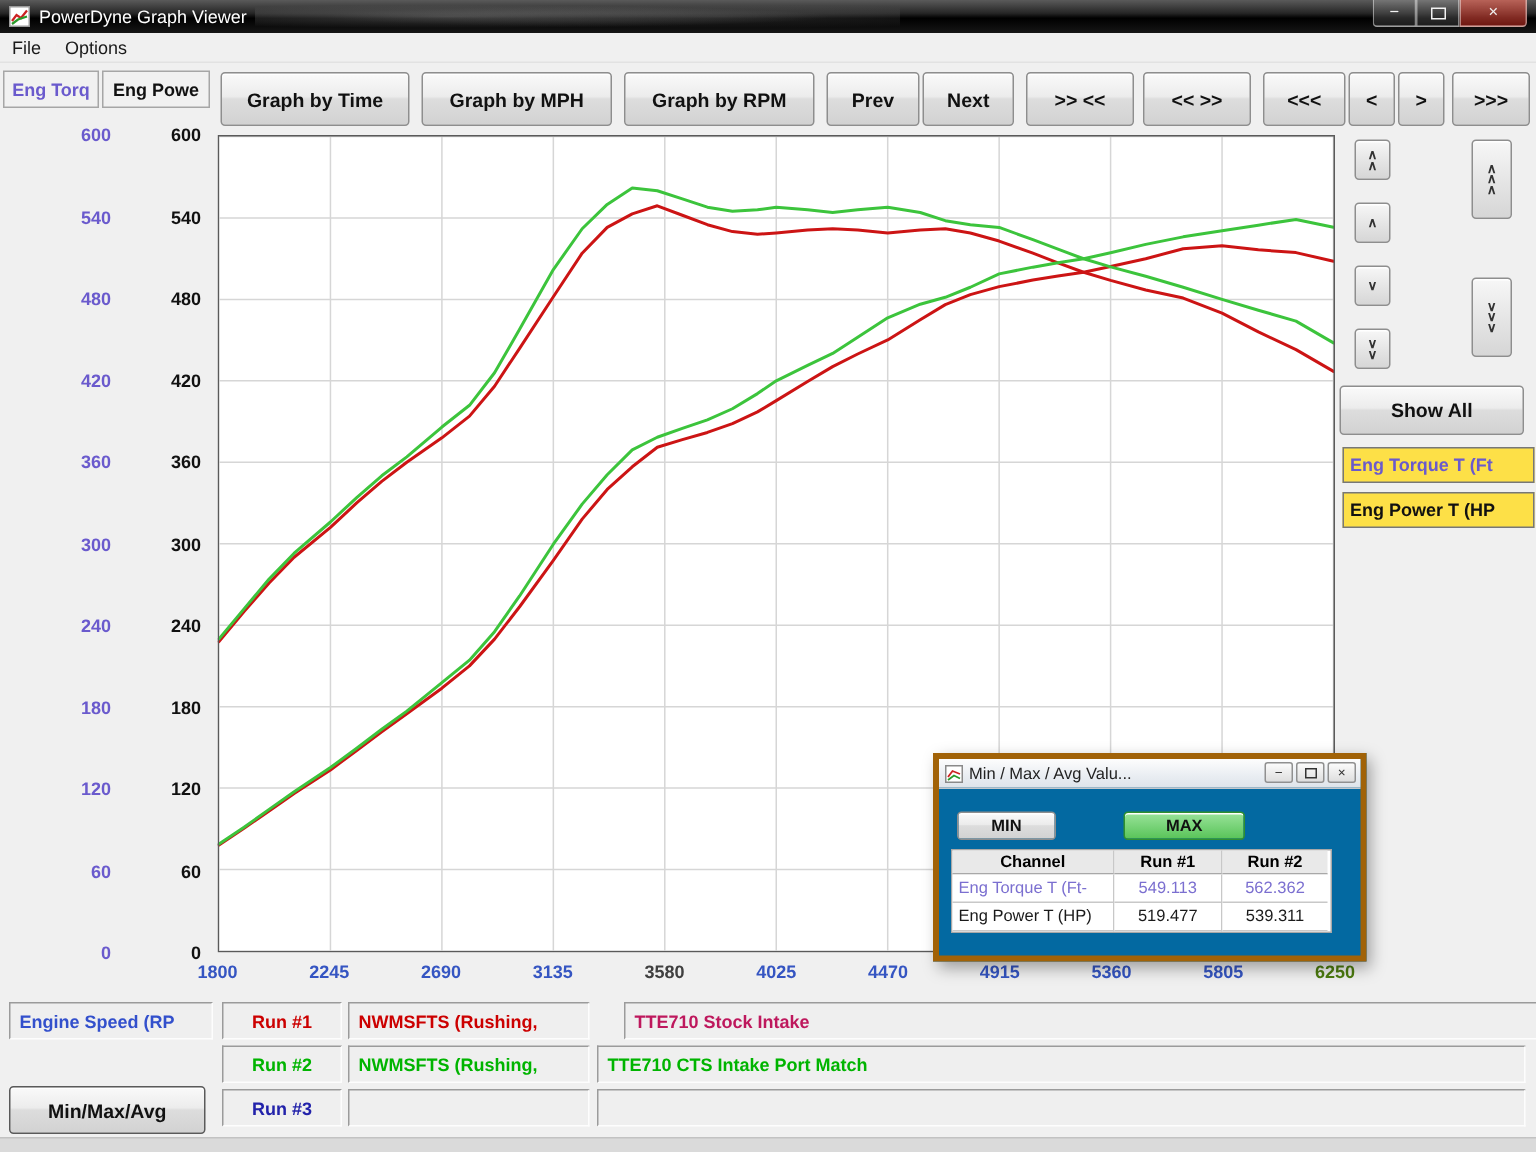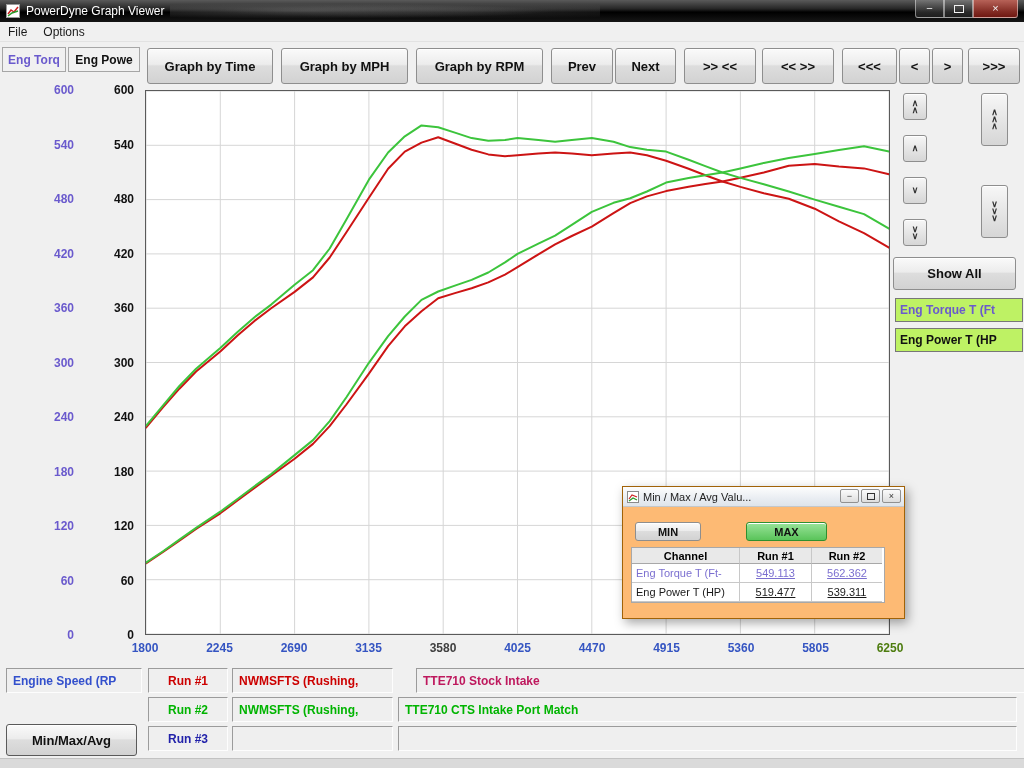--- a/index.html
+++ b/index.html
@@ -44,44 +44,44 @@
   .ytick{position:absolute;font-size:12px;font-weight:bold;text-align:right;height:14px;line-height:14px;}
   .xtick{position:absolute;font-size:12px;font-weight:bold;text-align:center;height:14px;line-height:14px;}
 
   #chart-wrap{position:absolute;left:145px;top:90px;width:745px;height:545px;background:#fff;}
 
   .spin{position:absolute;display:flex;flex-direction:column;align-items:center;justify-content:center;
     box-sizing:border-box;background:linear-gradient(180deg,#f7f7f7,#e6e6e6 50%,#d6d6d6);
     border:1px solid #8e8e8e;border-radius:3px;box-shadow:inset 0 1px 0 #fff;}
   .chev{font-size:9px;line-height:7px;color:#333;font-weight:bold;}
 
-  .legend-box{position:absolute;background:#bef264;border:1px solid #777;box-sizing:border-box;
+  .legend-box{position:absolute;background:#fde047;border:1px solid #777;box-sizing:border-box;
     display:flex;align-items:center;padding-left:4px;font-size:12px;font-weight:bold;
     overflow:hidden;white-space:nowrap;}
 
   
-  #minmax{position:absolute;left:622px;top:486px;width:281px;height:131px;background:#fdba74;
-    border:1px solid #a16207;box-shadow:3px 4px 10px rgba(0,0,0,.35);z-index:10;}
+  #minmax{position:absolute;left:622px;top:502px;width:281px;height:131px;background:#0369a1;
+    border:4px solid #a16207;box-shadow:3px 4px 10px rgba(0,0,0,.35);z-index:10;}
   .mm-titlebar{position:absolute;left:0;top:0;width:100%;height:20px;box-sizing:border-box;
     background:linear-gradient(180deg,#fdfdfd,#e9edf2 60%,#dee4ea);border-bottom:1px solid #c3c7cb;
     display:flex;align-items:center;gap:4px;padding-left:4px;font-size:11px;color:#222;}
   .mm-controls{position:absolute;right:3px;top:2px;display:flex;gap:2px;}
   .mm-btn{width:19px;height:14px;display:flex;align-items:center;justify-content:center;font-size:9px;
     line-height:1;background:linear-gradient(180deg,#fbfbfb,#dedede);border:1px solid #909090;
     border-radius:2px;color:#333;box-sizing:border-box;}
   .mm-restore{display:inline-block;width:6px;height:5px;border:1px solid #333;}
   #mm-min{left:12px;top:35px;width:66px;height:19px;font-size:11px;font-weight:bold;}
   #mm-max{left:123px;top:35px;width:81px;height:19px;font-size:11px;font-weight:bold;
     background:linear-gradient(180deg,#99e399,#5ac45a);border:1px solid #2f8f2f;}
   .mm-table{position:absolute;left:8px;top:60px;width:252px;font-size:11px;border:1px solid #a8a8a8;
     background:#fff;}
   .mm-row{display:grid;grid-template-columns:108px 72px 70px;}
   .mm-cell{border-right:1px solid #c8c8c8;border-bottom:1px solid #c8c8c8;background:#fff;height:19px;
     display:flex;align-items:center;padding-left:4px;box-sizing:border-box;overflow:hidden;white-space:nowrap;}
-  .mm-cell.val{justify-content:center;padding-left:0;text-decoration:underline;}
+  .mm-cell.val{justify-content:center;padding-left:0;}
   .mm-cell.mm-h{background:#e9e9e9;font-weight:bold;justify-content:center;height:16px;padding-left:0;
     border-bottom:1px solid #a8a8a8;}
   .mm-cell:nth-child(3n){border-right:none;}
 
   .bottom-strip{position:absolute;left:0;top:758px;width:100%;height:10px;background:#dadada;
     border-top:1px solid #c2c2c2;box-sizing:border-box;}
 </style>
 </head>
 <body>
 

